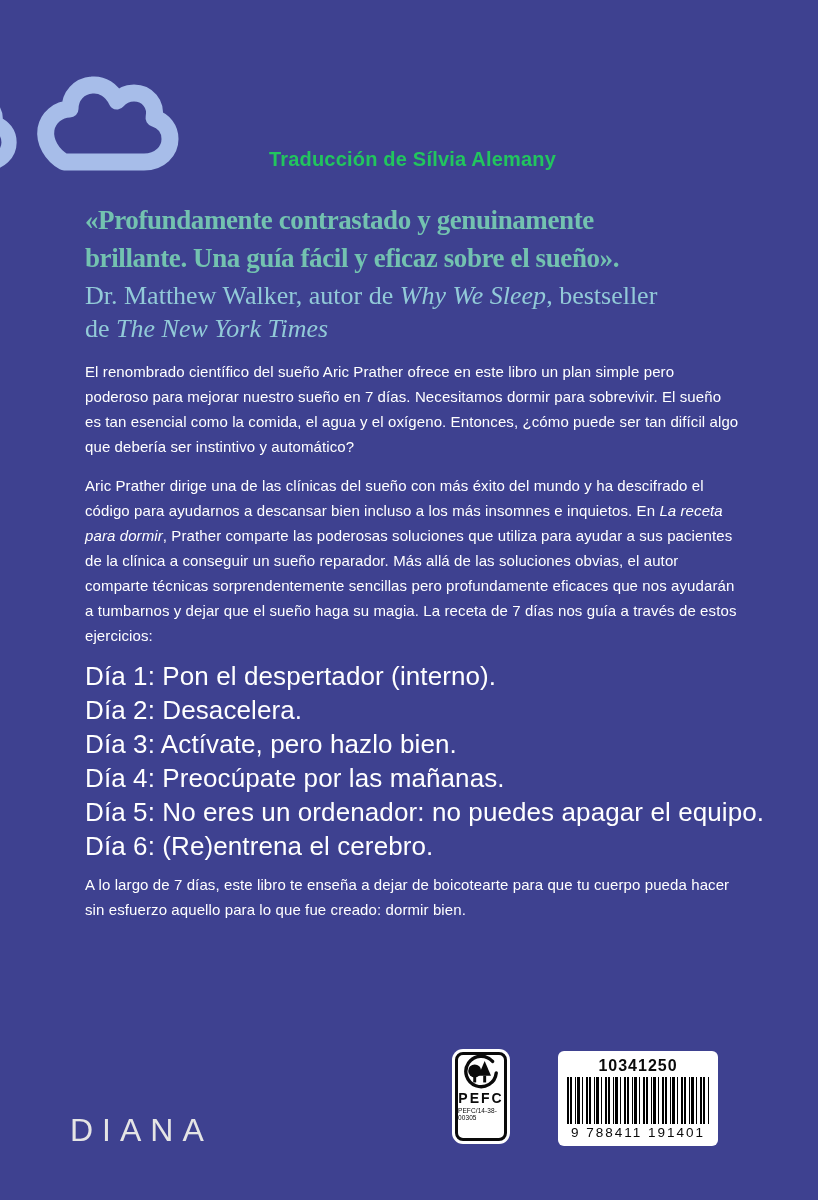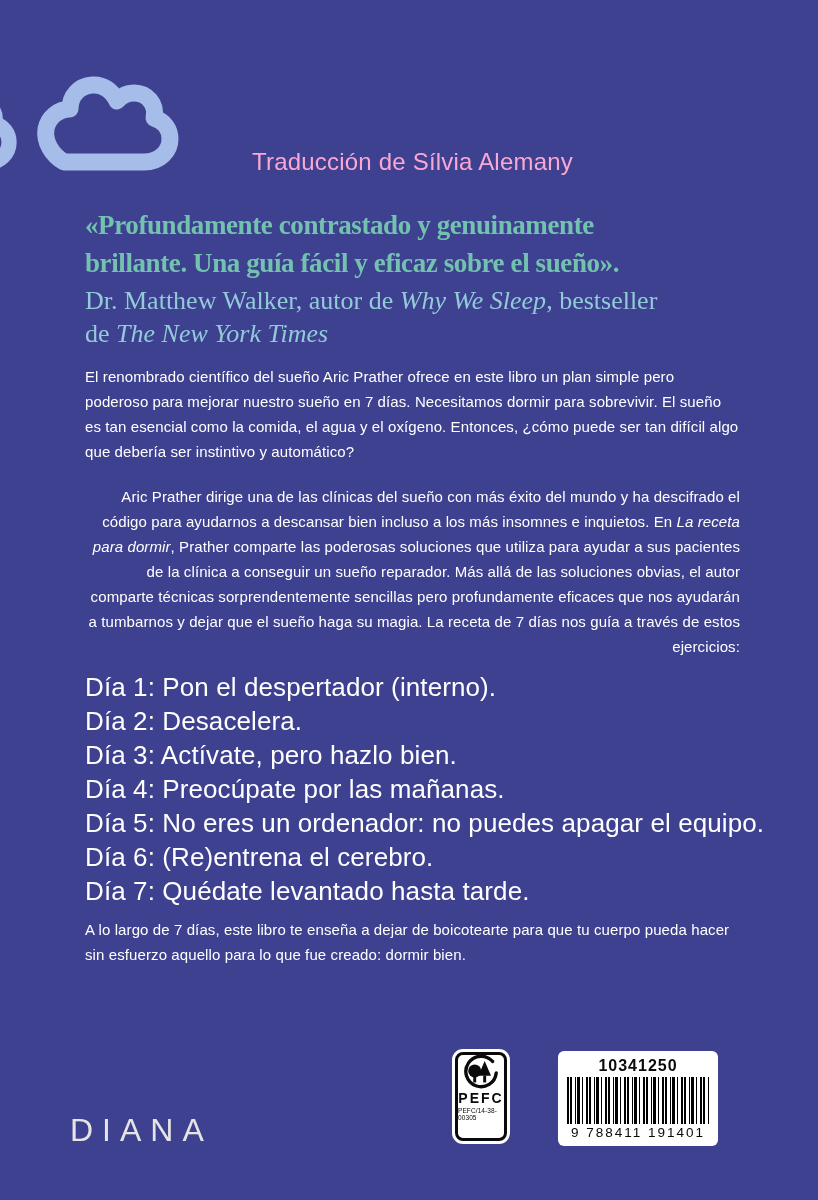--- a/index.html
+++ b/index.html
@@ -6,31 +6,31 @@
   body{width:818px;height:1200px;overflow:hidden;font-family:"Liberation Sans",sans-serif;}
   .page{position:relative;width:818px;height:1200px;background:#3e4190;overflow:hidden;}
 
   
   .cloud{position:absolute;}
   .cloud-full{left:28px;top:74px;width:152px;height:100px;}
   .cloud-partial{left:-118px;top:84px;width:136px;height:90px;}
 
   
   .content{position:absolute;left:85px;top:0;width:655px;}
-  .translation{margin:148px 0 0 0;text-align:center;font-weight:normal;font-size:24px;color:#f9a8d4;letter-spacing:.2px;}
+  .translation{margin:148px 0 0 0;text-align:center;font-weight:bold;font-size:20px;color:#22c55e;letter-spacing:.2px;}
 
   .quote{margin-top:30px;font-family:"Liberation Serif",serif;}
   .quote-bold-line{white-space:nowrap;font-weight:bold;font-size:27px;line-height:38px;color:#73c2b0;letter-spacing:-0.4px;}
   .quote-attrib{width:600px;margin-top:2px;font-size:26px;line-height:33px;color:#92cad8;font-weight:400;}
   .quote-attrib i{font-style:italic;}
 
   .body-par{margin:0;color:#ffffff;font-size:15px;line-height:25px;letter-spacing:.1px;}
   .body-par i{font-style:italic;}
   .p1{margin-top:14px;}
-  .p2{margin-top:20px;text-align:right;}
+  .p2{margin-top:14px;}
   .p3{margin-top:13px;}
 
   .day-list{list-style:none;margin:16px 0 0 0;padding:0;}
   .day-item{color:#ffffff;font-size:26px;line-height:25px;letter-spacing:.1px;margin-bottom:9px;white-space:nowrap;}
 
   
   .publisher{position:absolute;left:70px;top:1112px;color:#e5e5e5;font-size:32px;letter-spacing:9px;font-weight:400;}
 
   .pefc-box{position:absolute;left:452px;top:1049px;width:58px;height:95px;background:#ffffff;border-radius:11px;padding:3px;box-sizing:border-box;}
   .pefc-inner{width:100%;height:100%;box-sizing:border-box;border:3px solid #0a0a0a;border-radius:8px;display:flex;flex-direction:column;align-items:center;justify-content:flex-start;}
@@ -75,21 +75,20 @@
         <li class="day-item">Día 2: Desacelera.</li>
 
         <li class="day-item">Día 3: Actívate, pero hazlo bien.</li>
 
         <li class="day-item">Día 4: Preocúpate por las mañanas.</li>
 
         <li class="day-item">Día 5: No eres un ordenador: no puedes apagar el equipo.</li>
 
         <li class="day-item">Día 6: (Re)entrena el cerebro.</li>
 
-        <li class="day-item">Día 7: Quédate levantado hasta tarde.</li>
       </ul>
 
     <p class="body-par p3">A lo largo de 7 días, este libro te enseña a dejar de boicotearte para que tu cuerpo pueda hacer sin esfuerzo aquello para lo que fue creado: dormir bien.</p>
 
   </div>
 
   <div class="publisher">DIANA</div>
 
   <div class="pefc-box">
     <div class="pefc-inner">

